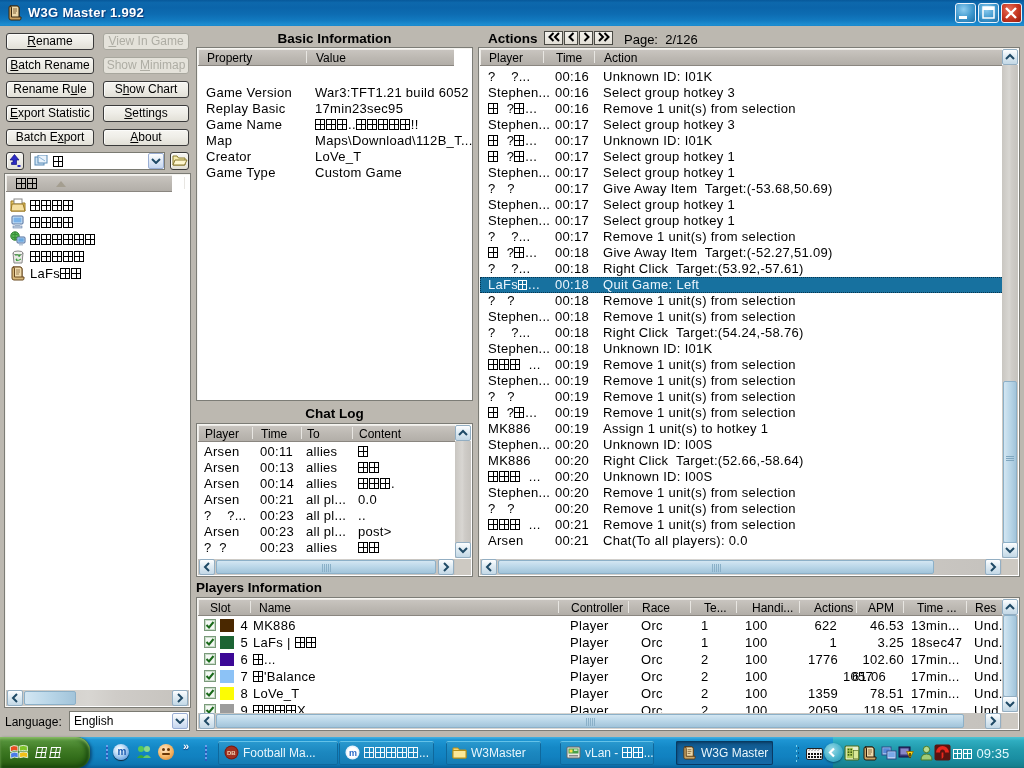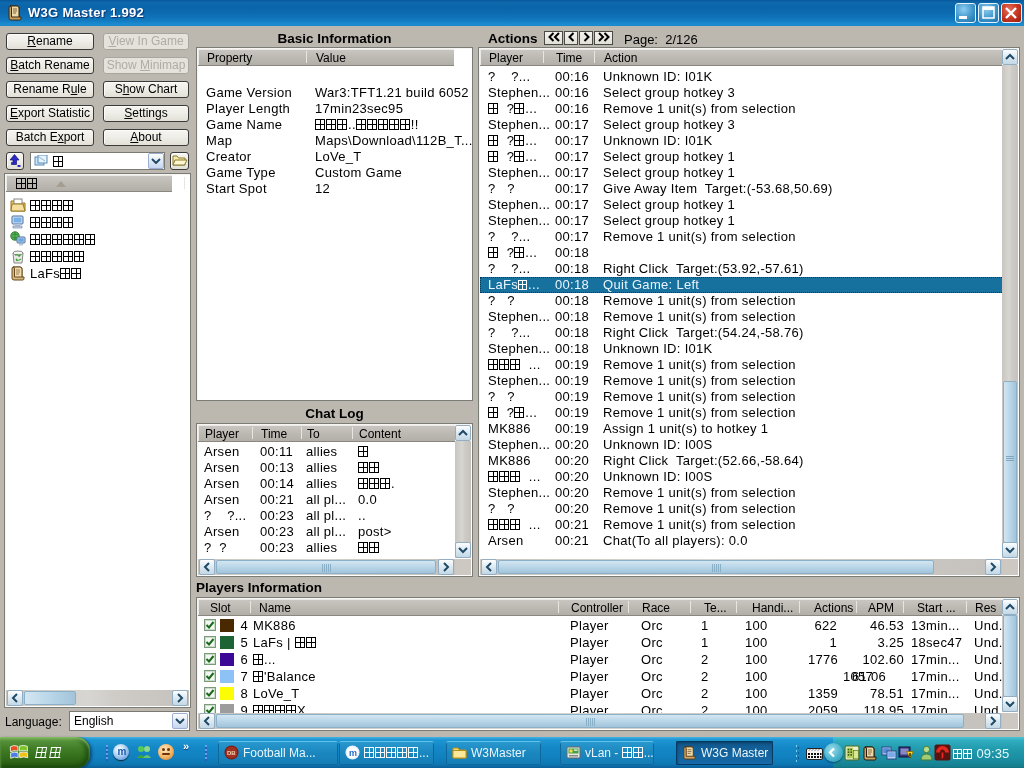--- a/index.html
+++ b/index.html
@@ -197,42 +197,38 @@
  <div class="thead">
   <span class="hcell" style="left:9px">Property</span>
   <div class="hdiv" style="left:108px"></div>
   <span class="hcell" style="left:118px">Value</span>
  </div>
       <div class="trow" style="left:0;top:37px;width:275px">
         <span class="cell" style="left:9px">Game Version</span>
         <span class="cell" style="left:118px">War3:TFT1.21 build 6052</span>
       </div>
       <div class="trow" style="left:0;top:53px;width:275px">
-        <span class="cell" style="left:9px">Player Length</span>
+        <span class="cell" style="left:9px">Replay Basic</span>
         <span class="cell" style="left:118px">17min23sec95</span>
       </div>
       <div class="trow" style="left:0;top:69px;width:275px">
         <span class="cell" style="left:9px">Game Name</span>
         <span class="cell" style="left:118px"><span class="c"></span><span class="c"></span><span class="c"></span>..<span class="c"></span><span class="c"></span><span class="c"></span><span class="c"></span><span class="c"></span>!!</span>
       </div>
       <div class="trow" style="left:0;top:85px;width:275px">
         <span class="cell" style="left:9px">Map</span>
         <span class="cell" style="left:118px">Maps\Download\112B_T...</span>
       </div>
       <div class="trow" style="left:0;top:101px;width:275px">
         <span class="cell" style="left:9px">Creator</span>
         <span class="cell" style="left:118px">LoVe_T</span>
       </div>
       <div class="trow" style="left:0;top:117px;width:323px">
         <span class="cell" style="left:9px">Game Type</span>
         <span class="cell" style="left:118px">Custom Game</span>
-      </div>
-      <div class="trow" style="left:0;top:133px;width:275px">
-        <span class="cell" style="left:9px">Start Spot</span>
-        <span class="cell" style="left:118px">12</span>
       </div>
     </div>
 <div class="sect" style="left:196px;top:406px;width:277px;text-align:center">Chat Log</div>
 <div class="panel" id="chatlog" style="left:196px;top:423px;width:277px;height:154px">
  <div class="thead" style="right:17px">
   <span class="hcell" style="left:7px">Player</span>
   <div class="hdiv" style="left:54px"></div>
   <span class="hcell" style="left:63px">Time</span>
   <div class="hdiv" style="left:103px"></div>
   <span class="hcell" style="left:109px">To</span>
@@ -374,20 +370,21 @@
         <span class="cell" style="left:123px">Select group hotkey 1</span>
       </div>
       <div class="trow" style="left:1px;top:181px;width:524px">
         <span class="cell" style="left:8px">?&nbsp;&nbsp;&nbsp;&nbsp;?...</span>
         <span class="cell" style="left:75px">00:17</span>
         <span class="cell" style="left:123px">Remove 1 unit(s) from selection</span>
       </div>
       <div class="trow" style="left:1px;top:197px;width:524px">
         <span class="cell" style="left:8px"><span class="c"></span>&nbsp;&nbsp;?<span class="c"></span>...</span>
         <span class="cell" style="left:75px">00:18</span>
+        <span class="cell" style="left:123px">Give Away Item&nbsp; Target:(-52.27,51.09)</span>
       </div>
       <div class="trow" style="left:1px;top:213px;width:524px">
         <span class="cell" style="left:8px">?&nbsp;&nbsp;&nbsp;&nbsp;?...</span>
         <span class="cell" style="left:75px">00:18</span>
         <span class="cell" style="left:123px">Right Click&nbsp; Target:(53.92,-57.61)</span>
       </div>
       <div class="trow" style="left:1px;top:229px;width:524px;background:#17719f;color:#eaf4fc;outline:1px dotted rgba(2,30,48,0.7);outline-offset:-1px">
         <span class="cell" style="left:8px">LaFs<span class="cs"></span>...</span>
         <span class="cell" style="left:75px">00:18</span>
         <span class="cell" style="left:123px">Quit Game: Left</span>
@@ -504,21 +501,21 @@
   <span class="hcell" style="left:444px">Race</span>
   <div class="hdiv" style="left:492px"></div>
   <span class="hcell" style="left:506px">Te...</span>
   <div class="hdiv" style="left:538px"></div>
   <span class="hcell" style="left:554px">Handi...</span>
   <div class="hdiv" style="left:601px"></div>
   <span class="hcell" style="left:616px">Actions</span>
   <div class="hdiv" style="left:658px"></div>
   <span class="hcell" style="left:670px">APM</span>
   <div class="hdiv" style="left:705px"></div>
-  <span class="hcell" style="left:719px">Start ...</span>
+  <span class="hcell" style="left:719px">Time ...</span>
   <div class="hdiv" style="left:768px"></div>
   <span class="hcell" style="left:777px">Res</span>
  </div>
 <div class="trow" style="left:0;top:19px;width:806px;height:17px;line-height:17px">
         <span style="position:absolute;left:7px;top:2px;width:12px;height:12px;background:#f4f8f4;border:1px solid #7a9a7a;box-shadow:inset 0 0 0 1px #c8dcc8">
           <svg width="10" height="10" viewBox="0 0 10 10" style="position:absolute;left:0px;top:0px">
             <path d="M1.5 5 L4 7.5 L8.5 2" fill="none" stroke="#1a6a1a" stroke-width="2"></path>
           </svg>
         </span>
         <span style="position:absolute;left:23px;top:2px;width:14px;height:13px;background:#4a2800"></span>

